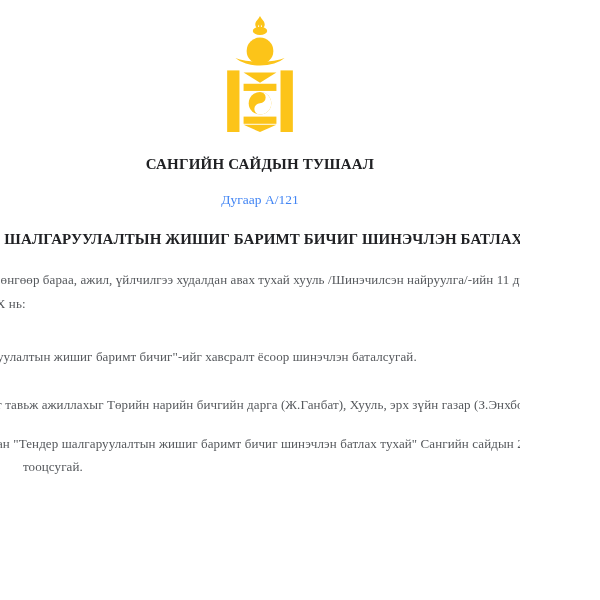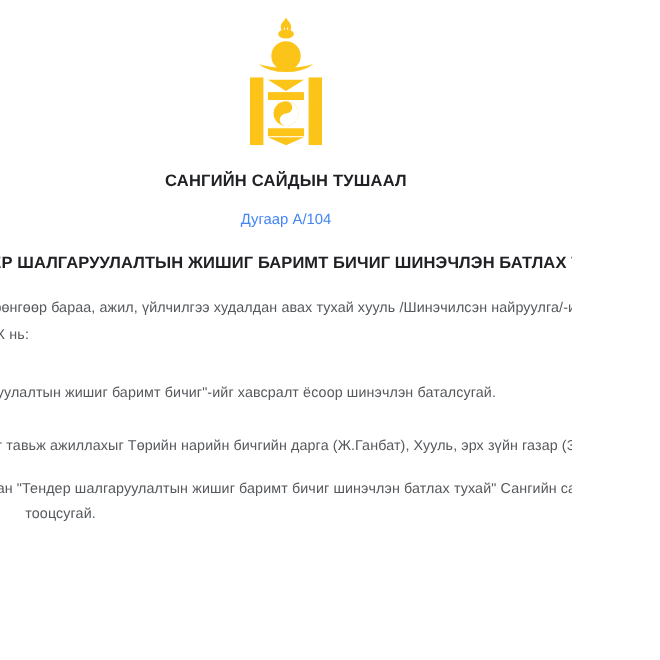--- a/index.html
+++ b/index.html
@@ -2,21 +2,21 @@
 <html style="--gold: #FCC419; --accent: #4285F4; --title: #202124; --body: #55585C; --signature: #3F4347;"><head>
 <meta charset="utf-8">
 <style>
   html, body { margin: 0; padding: 0; background: #ffffff; }
   .page {
     position: relative;
     width: 520px;
     height: 600px;
     overflow: hidden;
     background: #ffffff;
-    font-family: Liberation Sans, sans-serif;
+    font-family: Liberation Serif, serif;
   }
   .emblem {
     position: absolute;
     top: 16px;
     left: 50%;
     transform: translateX(-50%);
     color: var(--gold, #FCC419);
   }
   .emblem svg .g { fill: var(--gold, #FCC419); }
   .emblem svg .w { fill: #ffffff; }
@@ -105,21 +105,21 @@
       <circle class="w" cx="32" cy="90.5" r="2"></circle>
 
       <rect class="g" x="16" y="98" width="32" height="7"></rect>
 
       <polygon class="g" points="16,106 48,106 32,113"></polygon>
     </svg>
   </div>
 
   <div class="doc-title">САНГИЙН САЙДЫН ТУШААЛ</div>
 
-  <a class="doc-number">Дугаар А/104</a>
+  <a class="doc-number">Дугаар А/121</a>
 
   <div class="doc-subject">ТЕНДЕР ШАЛГАРУУЛАЛТЫН ЖИШИГ БАРИМТ БИЧИГ ШИНЭЧЛЭН БАТЛАХ ТУХАЙ</div>
 
   <div class="body-line p1l1">рөнгөөр бараа, ажил, үйлчилгээ худалдан авах тухай хууль /Шинэчилсэн найруулга/-ийн 11 дүгээр зүйли</div>
   <div class="body-line p1l2">Х нь:</div>
   <div class="body-line p2">уулалтын жишиг баримт бичиг"-ийг хавсралт ёсоор шинэчлэн баталсугай.</div>
   <div class="body-line p3">т тавьж ажиллахыг Төрийн нарийн бичгийн дарга (Ж.Ганбат), Хууль, эрх зүйн газар (З.Энхболд)-т тус ту</div>
   <div class="body-line p4l1">ан "Тендер шалгаруулалтын жишиг баримт бичиг шинэчлэн батлах тухай" Сангийн сайдын 2023 оны</div>
   <div class="body-line p4l2">тооцсугай.</div>
 

